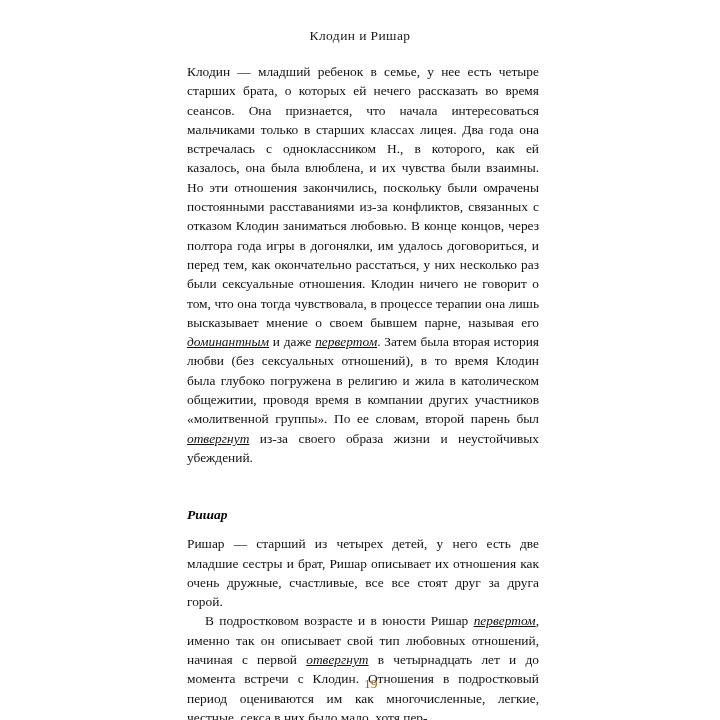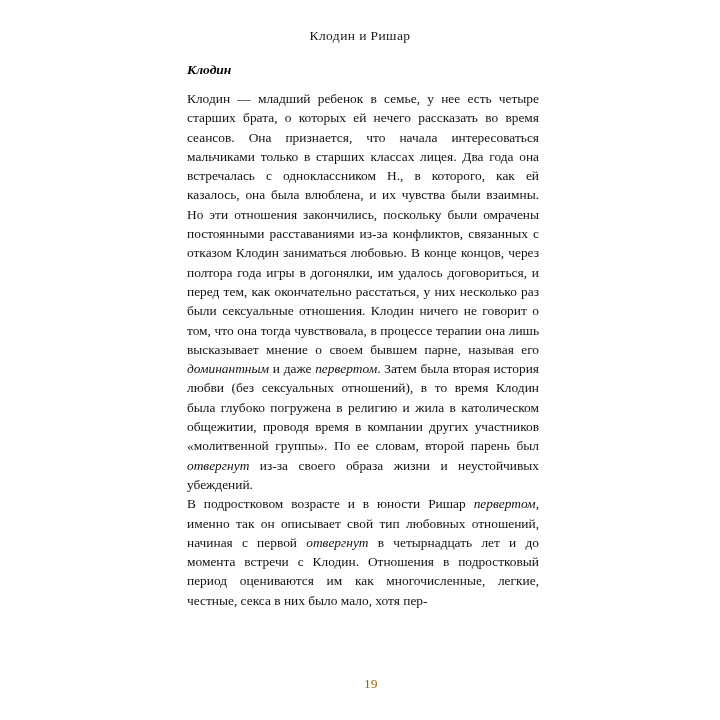--- a/index.html
+++ b/index.html
@@ -54,20 +54,21 @@
     text-justify: inter-word;
     color: #111111;
     hyphens: manual;
   }
   p.body-text + p.body-text {
     margin-top: 0;
     text-indent: 18px;
   }
   .it {
     font-style: italic;
+    text-decoration: underline;
   }
   .folio {
     position: absolute;
     left: 4px;
     top: 676px;
     width: 720px;
     text-align: left;
     font-size: 13.5px;
     color: #a16207;
   }
@@ -79,25 +80,26 @@
 </head>
 <body>
 
 <div class="page">
 
   <div class="running-head">Клодин и Ришар</div>
 
   <div class="content">
 
     <div class="section">
-      <h2 class="section-heading">Клодин</h2>
       <p class="body-text">Клодин — младший ребенок в семье, у нее есть четыре старших брата, о которых ей нечего рассказать во время сеансов. Она признается, что начала интересоваться мальчиками только в старших классах лицея. Два года она встречалась с одноклассником Н., в которого, как ей казалось, она была влюблена, и их чувства были взаимны. Но эти отношения закончились, поскольку были омрачены постоянными расставаниями из-за конфликтов, связанных с отказом Клодин заниматься любовью. В конце концов, через полтора года игры в догонялки, им удалось договориться, и перед тем, как окончательно расстаться, у них несколько раз были сексуальные отношения. Клодин ничего не говорит о том, что она тогда чувствовала, в процессе терапии она лишь высказывает мнение о своем бывшем парне, называя его <span class="it">доминантным</span> и даже <span class="it">первертом</span>. Затем была вторая история любви (без сексуальных отношений), в то время Клодин была глубоко погружена в религию и жила в католическом общежитии, проводя время в компании других участников «молитвенной группы». По ее словам, второй парень был <span class="it">отвергнут</span> из-за своего образа жизни и неустойчивых убеждений.</p>
     </div>
 
     <div class="section">
+      <h2 class="section-heading second">Ришар</h2>
+      <p class="body-text">Ришар — старший из четырех детей, у него есть две младшие сестры и брат, Ришар описывает их отношения как очень дружные, счастливые, все все стоят друг за друга горой.</p>
       <p class="body-text">В подростковом возрасте и в юности Ришар <span class="it">первертом</span>, именно так он описывает свой тип любовных отношений, начиная с первой <span class="it">отвергнут</span> в четырнадцать лет и до момента встречи с Клодин. Отношения в подростковый период оцениваются им как многочисленные, легкие, честные, секса в них было мало, хотя пер-</p>
     </div>
 
   </div>
 
   <div class="folio">
     <span class="folio-inner">19</span>
   </div>
 
 </div>

